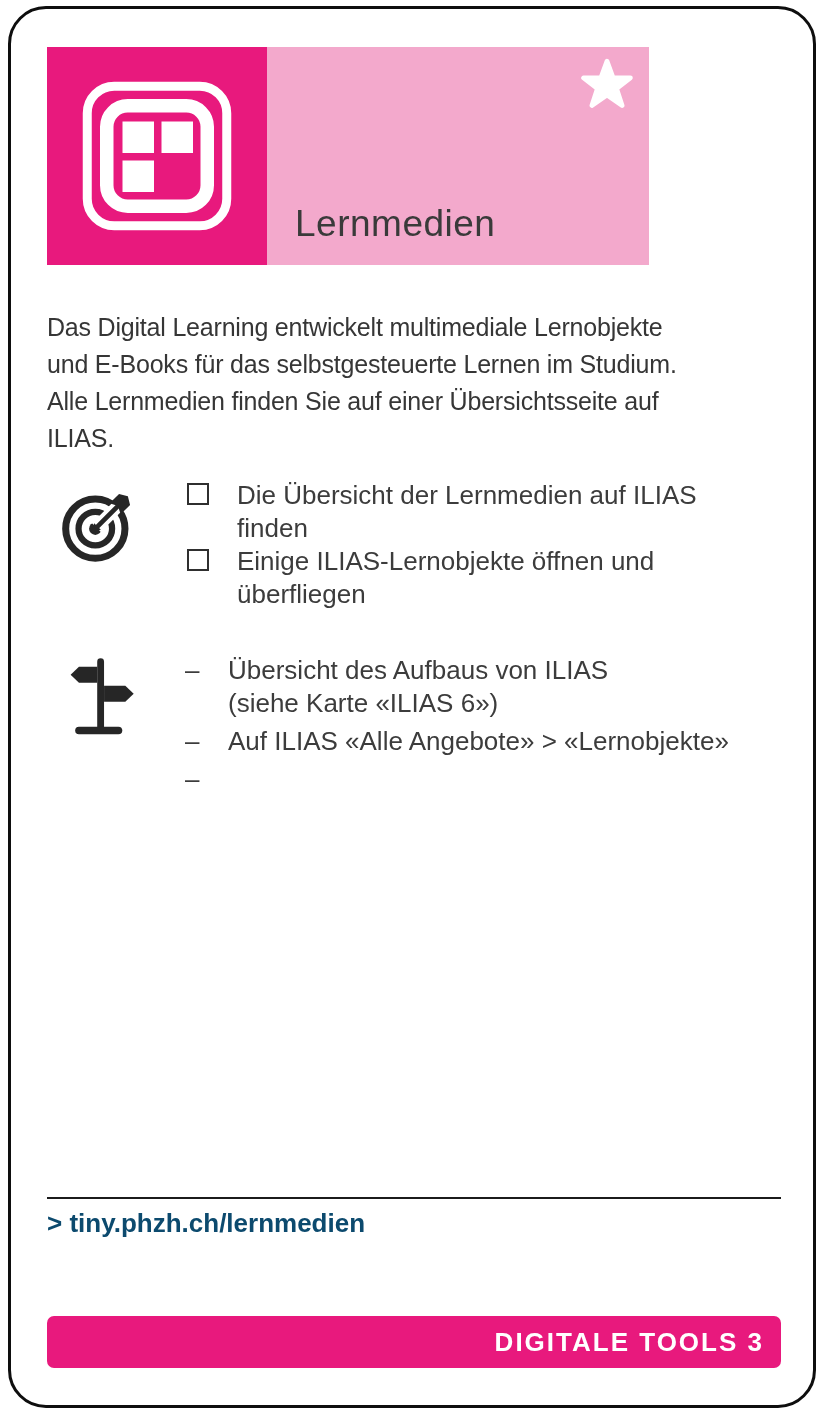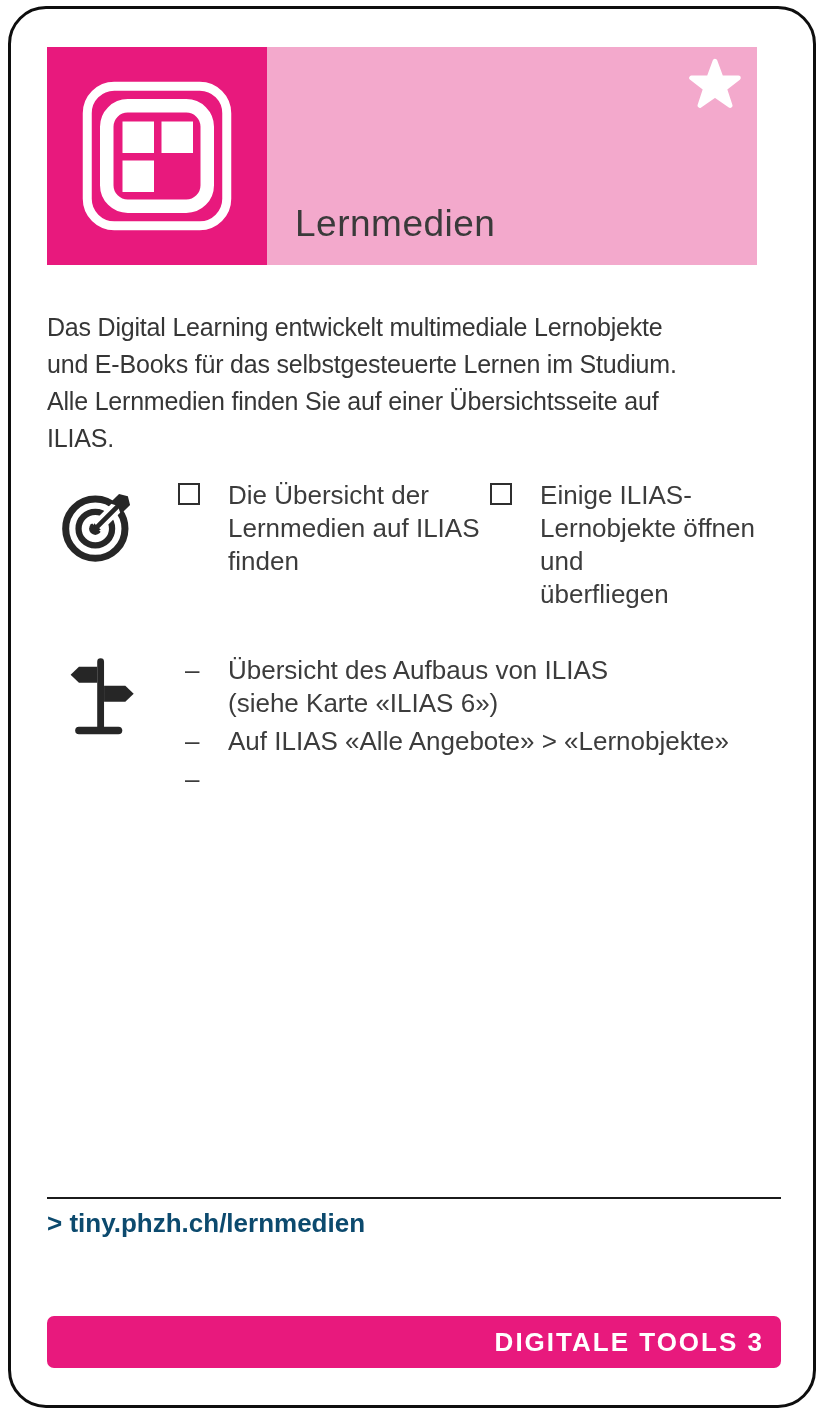--- a/index.html
+++ b/index.html
@@ -7,21 +7,21 @@
     position:relative;width:827px;height:1417px;overflow:hidden;
     font-family:"Liberation Sans","DejaVu Sans",sans-serif;
   }
   .card{
     position:absolute;left:8px;top:6px;width:808px;height:1402px;
     box-sizing:border-box;border:3px solid #0e0e0e;border-radius:38px;
     background:#ffffff;
   }
   
   .header{
-    position:absolute;left:36px;top:38px;width:710px;height:218px;
+    position:absolute;left:36px;top:38px;width:602px;height:218px;
     display:flex;
   }
   .icon-box{
     width:220px;height:218px;background:var(--magenta,#e8197d);
     display:flex;align-items:center;justify-content:center;flex:0 0 auto;
   }
   .title-box{
     flex:1 1 auto;background:var(--pink,#f3a9cc);position:relative;
   }
   .card-title{
@@ -31,22 +31,22 @@
   .star-svg{position:absolute;right:16px;top:11px;width:52px;height:52px;}
   
   .intro{
     position:absolute;left:36px;top:300px;width:745px;margin:0;
     font-size:25px;font-weight:400;line-height:37px;letter-spacing:-.2px;
     color:#363636;white-space:pre-line;
   }
   
   .target-svg{position:absolute;left:50px;top:476px;width:78px;height:78px;}
   .goals{
-    position:absolute;left:167px;top:470px;width:590px;
-    display:flex;flex-direction:row;gap:9px;
+    position:absolute;left:176px;top:470px;width:590px;
+    display:flex;flex-direction:column;gap:0;
   }
   .goal{display:flex;align-items:flex-start;}
   .checkbox{
     flex:0 0 auto;width:22px;height:22px;margin-top:4px;margin-right:28px;
     border:2.5px solid #2f2f2f;background:#ffffff;box-sizing:border-box;
   }
   .item-text{
     font-size:26px;font-weight:400;line-height:33px;color:#3c3c3c;
     white-space:pre-line;
   }

